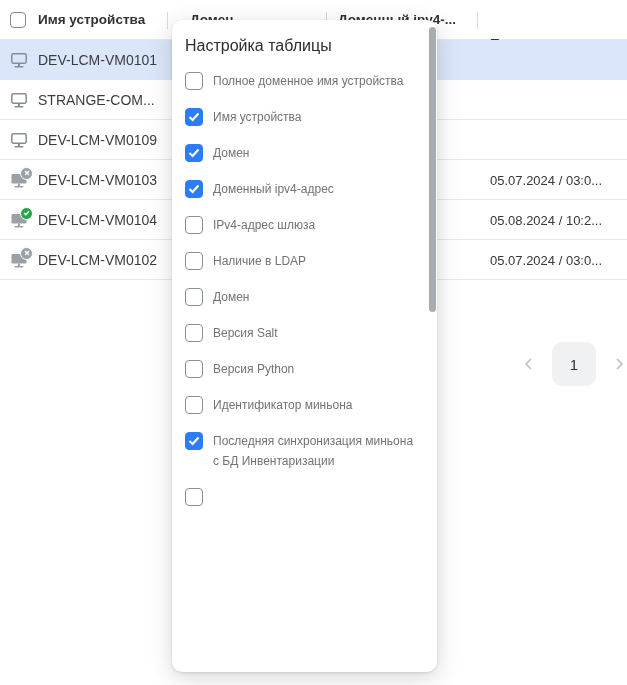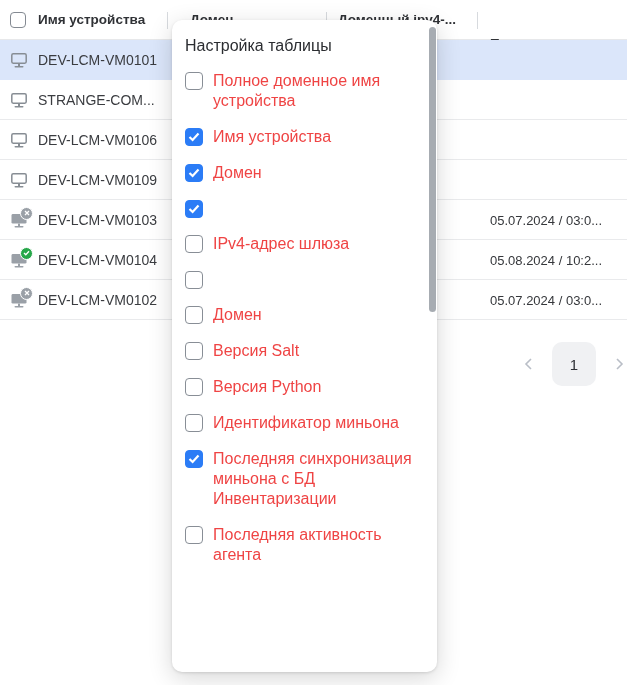--- a/index.html
+++ b/index.html
@@ -42,21 +42,21 @@
          box-shadow:0 1px 3px rgba(0,0,0,.12),0 6px 24px rgba(0,0,0,.16);overflow:hidden;
          padding:16px 18px 0 13px;}
   .popup-title{font-size:16px;color:#2b2d31;margin-bottom:15px;line-height:20px;}
   .opts{display:flex;flex-direction:column;gap:16px;}
   .opt{display:flex;align-items:flex-start;cursor:pointer;}
   .cb{flex:0 0 auto;width:18px;height:18px;border:1.5px solid #888e96;border-radius:4px;background:#fff;
       display:flex;align-items:center;justify-content:center;margin-top:1px;}
   .cb svg{display:none;}
   .opt.checked .cb{background:#2b7cf6;border-color:#2b7cf6;}
   .opt.checked .cb svg{display:block;}
-  .opt-label{margin-left:10px;font-size:16px;line-height:20px;color:#ef4444;}
+  .opt-label{margin-left:10px;font-size:12px;line-height:20px;color:#737373;}
   .popup-scrollbar{position:absolute;top:7px;right:1px;width:7px;height:285px;border-radius:4px;background:#a7acb2;cursor:pointer;}
 </style>
 </head>
 <body>
 
 <div class="screen">
 
   <div class="thead">
     <span class="hcb"></span>
     <span class="hcol hcol-name">Имя устройства</span>
@@ -88,34 +88,20 @@
         <svg class="mon-outline" width="20" height="20" viewBox="0 0 20 20">
             <rect x="2.8" y="3.8" width="14.4" height="9.4" rx="1.4" fill="none" stroke="#878d94" stroke-width="1.5"></rect>
             <rect x="9" y="13.4" width="2" height="2.6" fill="#878d94"></rect>
             <rect x="5.5" y="16" width="9" height="1.6" rx="0.8" fill="#878d94"></rect>
           </svg>
         
         
         
       </span>
       <span class="dev-name">STRANGE-COM...</span>
-      <span class="last-sync"></span>
-    </div>
-    <div class="row b-none">
-      <span class="dev-icon">
-        <svg class="mon-outline" width="20" height="20" viewBox="0 0 20 20">
-            <rect x="2.8" y="3.8" width="14.4" height="9.4" rx="1.4" fill="none" stroke="#878d94" stroke-width="1.5"></rect>
-            <rect x="9" y="13.4" width="2" height="2.6" fill="#878d94"></rect>
-            <rect x="5.5" y="16" width="9" height="1.6" rx="0.8" fill="#878d94"></rect>
-          </svg>
-        
-        
-        
-      </span>
-      <span class="dev-name">DEV-LCM-VM0106</span>
       <span class="last-sync"></span>
     </div>
     <div class="row b-none">
       <span class="dev-icon">
         <svg class="mon-outline" width="20" height="20" viewBox="0 0 20 20">
             <rect x="2.8" y="3.8" width="14.4" height="9.4" rx="1.4" fill="none" stroke="#878d94" stroke-width="1.5"></rect>
             <rect x="9" y="13.4" width="2" height="2.6" fill="#878d94"></rect>
             <rect x="5.5" y="16" width="9" height="1.6" rx="0.8" fill="#878d94"></rect>
           </svg>
         
@@ -217,27 +203,29 @@
             </svg>
           </span>
         <span class="opt-label">Домен</span>
       </label>
       <label class="opt checked">
         <span class="cb">
             <svg width="12" height="10" viewBox="0 0 12 10">
               <polyline points="1.5,5 4.6,8 10.5,1.5" fill="none" stroke="#fff" stroke-width="2.2"></polyline>
             </svg>
           </span>
+        <span class="opt-label">Доменный ipv4-адрес</span>
       </label>
       <label class="opt">
         <span class="cb"></span>
         <span class="opt-label">IPv4-адрес шлюза</span>
       </label>
       <label class="opt">
         <span class="cb"></span>
+        <span class="opt-label">Наличие в LDAP</span>
       </label>
       <label class="opt">
         <span class="cb"></span>
         <span class="opt-label">Домен</span>
       </label>
       <label class="opt">
         <span class="cb"></span>
         <span class="opt-label">Версия Salt</span>
       </label>
       <label class="opt">
@@ -251,20 +239,19 @@
       <label class="opt checked">
         <span class="cb">
             <svg width="12" height="10" viewBox="0 0 12 10">
               <polyline points="1.5,5 4.6,8 10.5,1.5" fill="none" stroke="#fff" stroke-width="2.2"></polyline>
             </svg>
           </span>
         <span class="opt-label">Последняя синхронизация миньона с БД Инвентаризации</span>
       </label>
       <label class="opt">
         <span class="cb"></span>
-        <span class="opt-label">Последняя активность агента</span>
       </label>
 
     </div>
     <div class="popup-scrollbar"></div>
   </div>
 
 </div>
 
 </body></html>

